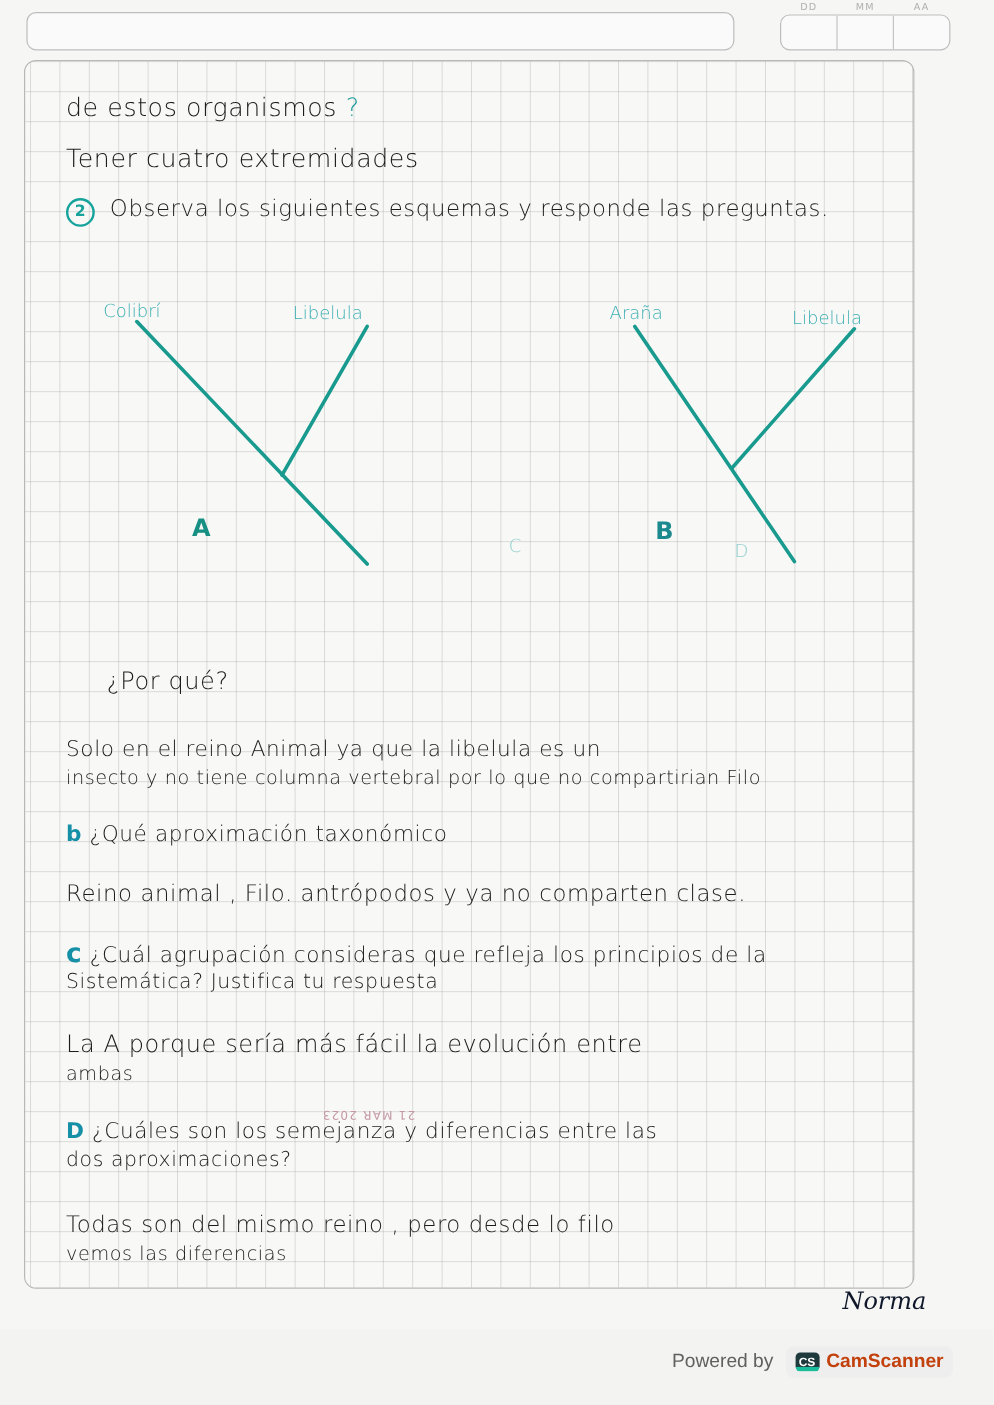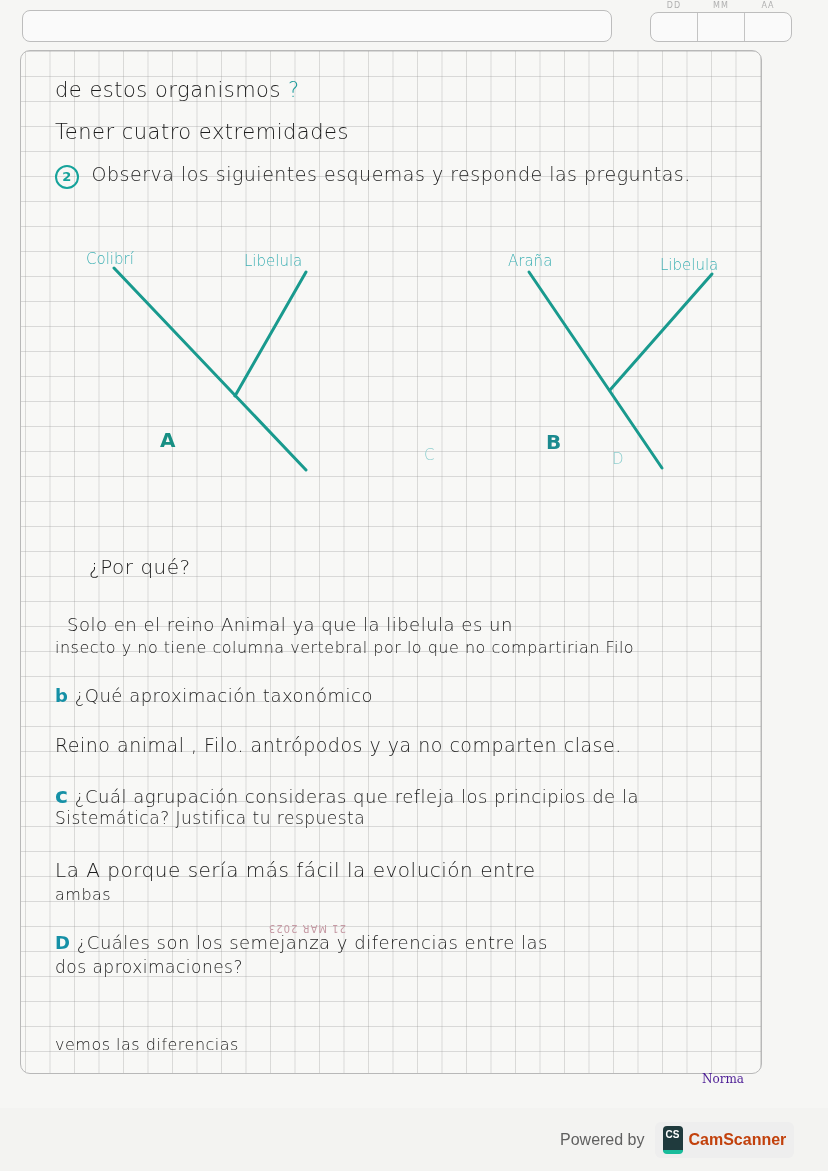--- a/index.html
+++ b/index.html
@@ -47,33 +47,33 @@
     display: inline-block; width: 20px; height: 20px; border-radius: 50%;
     border: 2px solid #16a39b; color: #16a39b; font-size: 13px; text-align: center;
     line-height: 20px; margin-right: 6px; font-weight: bold;
   }
   .diagram-label {
     position: absolute; font-size: 15px; color: #3fb0b4; font-weight: 300;
   }
   .node-label { position: absolute; font-size: 20px; font-weight: bold; color: #178f83; }
   svg.tree { position: absolute; left: 0; top: 0; }
   .brand-norma {
-    position: absolute; left: 702px; top: 1072px; font-size: 12px; color: #4c1d95;
-    font-family: "DejaVu Serif", serif; 
+    position: absolute; left: 702px; top: 1072px; font-size: 20px; color: #0f172a;
+    font-family: "DejaVu Serif", serif; font-style: italic;
   }
   .footer {
     position: absolute; left: 560px; top: 1122px; display: flex; align-items: center;
   }
   .footer-text { font-size: 16px; color: #606060; font-family: "Liberation Sans", sans-serif; margin-right: 10px; }
   .cs-badge {
     display: flex; align-items: center; background: #eeeeee; border-radius: 6px;
     padding: 4px 8px;
   }
   .cs-logo {
-    width: 20px; height: 28px; border-radius: 4px; background: #1f3a3d; color: #ffffff;
+    width: 20px; height: 16px; border-radius: 4px; background: #1f3a3d; color: #ffffff;
     font-size: 10px; font-weight: bold; text-align: center; line-height: 17px;
     border-bottom: 4px solid #19bc9b; box-sizing: border-box; margin-right: 6px;
     font-family: "Liberation Sans", sans-serif;
   }
   .cs-name { font-size: 16px; color: #c2410c; font-weight: bold; font-family: "Liberation Sans", sans-serif; }
   .stamp {
     position: absolute; left: 268px; top: 923px; font-size: 10px; color: #c59aa4;
     transform: rotate(180deg); letter-spacing: 1px;
   }
 </style>
@@ -120,21 +120,21 @@
   <div class="diagram-label" style="left:244px; top:252px;">Libelula</div>
   <div class="node-label" style="left:160px; top:428px;">A</div>
 
   <div class="diagram-label" style="left:508px; top:252px;">Araña</div>
   <div class="diagram-label" style="left:660px; top:256px;">Libelula</div>
   <div class="node-label" style="left:546px; top:430px; color:#1b8a8f;">B</div>
   <div class="diagram-label" style="left:424px; top:446px; color:#8fcfcf;">C</div>
   <div class="diagram-label" style="left:612px; top:450px; color:#8fcfcf;">D</div>
 
   <div class="line" style="left:89px; top:555px; font-size:20px;">¿Por qué?</div>
-  <div class="line" style="top:614px; font-size:18px;margin-left:12px;">Solo  en  el  reino  Animal   ya  que  la  libelula  es un</div>
+  <div class="line" style="top:614px; font-size:18px;">Solo  en  el  reino  Animal   ya  que  la  libelula  es un</div>
   <div class="line" style="top:638px; font-size:16px;">insecto  y no tiene columna vertebral  por lo que no compartirian Filo</div>
 
   <div class="line" style="top:685px; font-size:18px;">
     <span class="bold-teal">b</span>
     <span>¿Qué  aproximación  taxonómico</span>
   </div>
   <div class="line" style="top:734px; font-size:19px;">Reino  animal , Filo.  antrópodos   y  ya  no  comparten  clase.</div>
 
   <div class="line" style="top:783px; font-size:18px;">
     <span class="bold-teal" style="font-size:22px;">c</span>
@@ -144,20 +144,21 @@
   <div class="line" style="top:858px; font-size:20px;">La    A  porque  sería  más  fácil  la   evolución  entre</div>
   <div class="line" style="top:885px; font-size:16px;text-align:right;">ambas</div>
 
   <div class="stamp">21 MAR 2023</div>
 
   <div class="line" style="top:932px; font-size:18px;">
     <span class="bold-teal">D</span>
     <span>¿Cuáles   son  los   semejanza  y  diferencias  entre  las</span>
   </div>
   <div class="line" style="top:957px; font-size:17px;">dos  aproximaciones?</div>
+  <div class="line" style="top:1010px; font-size:19px;">Todas son  del  mismo  reino , pero  desde  lo   filo</div>
   <div class="line" style="top:1035px; font-size:16px;">vemos  las  diferencias</div>
 
   <div class="brand-norma">Norma</div>
 </div>
 
 <div class="footer">
   <span class="footer-text">Powered by</span>
   <div class="cs-badge">
     <span class="cs-logo">CS</span>
     <span class="cs-name">CamScanner</span>

